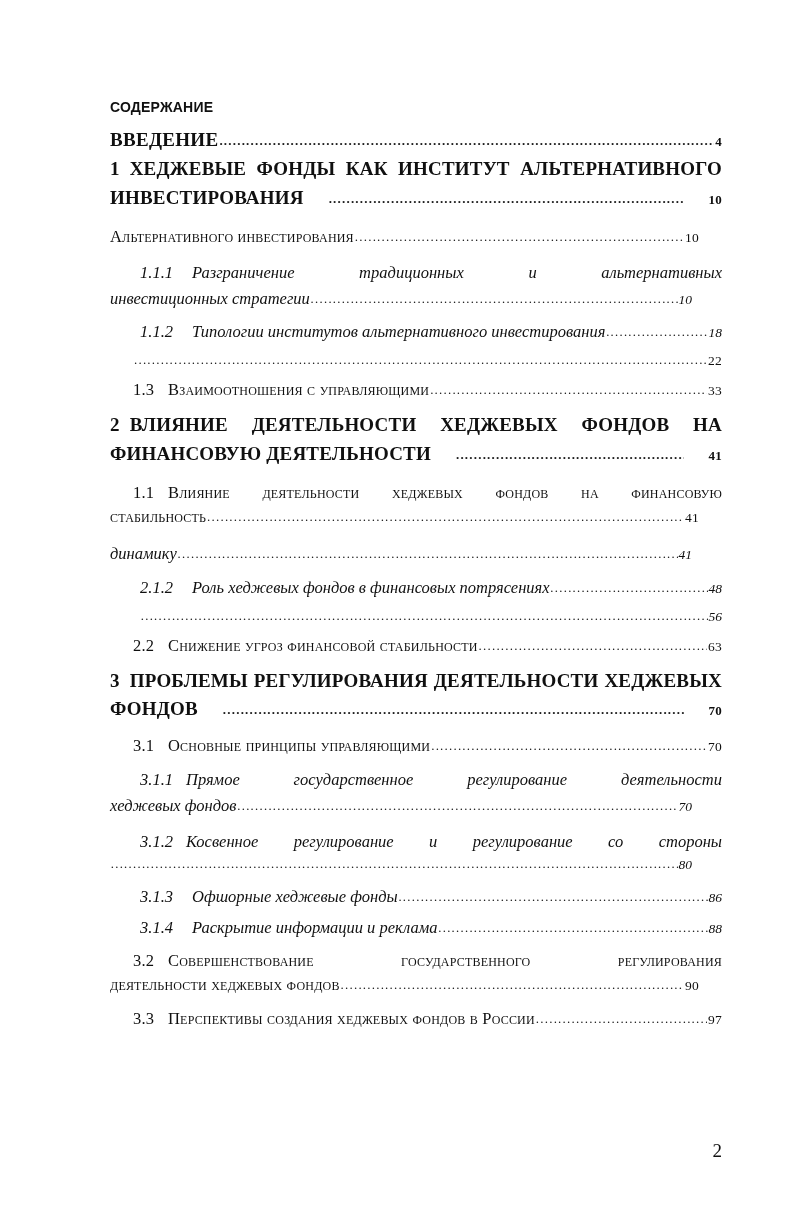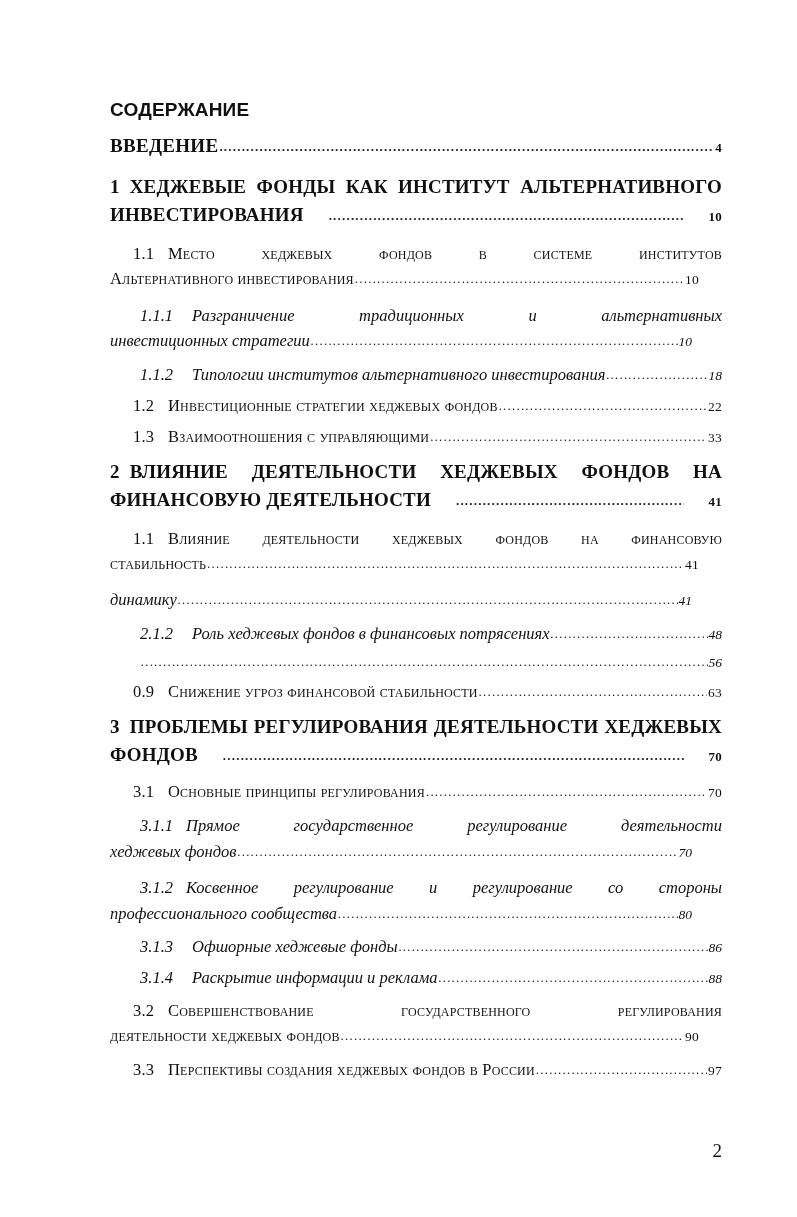--- a/index.html
+++ b/index.html
@@ -22,30 +22,30 @@
     width: 797px;
     height: 1217px;
     box-sizing: border-box;
     padding: 100px 75px 40px 110px;
   }
 
   
   .toc-title {
     font-family: "Liberation Sans", "DejaVu Sans", sans-serif;
     font-weight: bold;
-    font-size: 19px;
+    font-size: 14px;
     letter-spacing: 0.2px;
     margin: 0 0 14px 0;
     line-height: 1.1;
   }
 
   
   .entry {
     position: relative;
-    margin-bottom: 16px;
+    margin-bottom: 4px;
   }
 
   
   .leadrow {
     display: flex;
     align-items: baseline;
     width: 100%;
   }
   .leadrow .lbl { flex: 0 0 auto; white-space: pre; }
   .leadrow .dots {
@@ -162,23 +162,20 @@
       <span class="num">1</span><span>ХЕДЖЕВЫЕ ФОНДЫ КАК ИНСТИТУТ АЛЬТЕРНАТИВНОГО</span>
     </div>
     <div class="leadrow last">
       <span class="lbl">ИНВЕСТИРОВАНИЯ</span>
       <span class="dots">...............................................................................................................................................................</span>
       <span class="pg">10</span>
     </div>
   </div>
 
   <div class="entry lv2">
-    <div class="just">
-      <span class="numcol">1.1</span><span>Место хеджевых фондов в системе институтов</span>
-    </div>
     <div class="leadrow wrap">
       <span class="lbl">Альтернативного инвестирования</span>
       <span class="dots">...............................................................................................................................................................</span>
       <span class="pg">10</span>
     </div>
   </div>
 
   <div class="entry lv3">
     <div class="just">
       <span class="numcol">1.1.1</span><span>Разграничение традиционных и альтернативных</span>
@@ -193,21 +190,20 @@
   <div class="entry lv3">
     <div class="leadrow">
       <span class="lbl"><span class="numcol">1.1.2</span><span>Типологии институтов альтернативного инвестирования</span></span>
       <span class="dots">...............................................................................................................................................................</span>
       <span class="pg">18</span>
     </div>
   </div>
 
   <div class="entry lv2">
     <div class="leadrow">
-      <span class="lbl"><span class="numcol">1.2</span><span>Инвестиционные стратегии хеджевых фондов</span></span>
       <span class="dots">...............................................................................................................................................................</span>
       <span class="pg">22</span>
     </div>
   </div>
 
   <div class="entry lv2">
     <div class="leadrow">
       <span class="lbl"><span class="numcol">1.3</span><span>Взаимоотношения с управляющими</span></span>
       <span class="dots">...............................................................................................................................................................</span>
       <span class="pg">33</span>
@@ -254,40 +250,40 @@
 
   <div class="entry lv3">
     <div class="leadrow">
       <span class="dots">...............................................................................................................................................................</span>
       <span class="pg">56</span>
     </div>
   </div>
 
   <div class="entry lv2">
     <div class="leadrow">
-      <span class="lbl"><span class="numcol">0.9</span><span>Снижение угроз финансовой стабильности</span></span>
+      <span class="lbl"><span class="numcol">2.2</span><span>Снижение угроз финансовой стабильности</span></span>
       <span class="dots">...............................................................................................................................................................</span>
       <span class="pg">63</span>
     </div>
   </div>
 
   <div class="entry lv1">
     <div class="just">
       <span class="num">3</span><span>ПРОБЛЕМЫ РЕГУЛИРОВАНИЯ ДЕЯТЕЛЬНОСТИ ХЕДЖЕВЫХ</span>
     </div>
     <div class="leadrow last">
       <span class="lbl">ФОНДОВ</span>
       <span class="dots">...............................................................................................................................................................</span>
       <span class="pg">70</span>
     </div>
   </div>
 
   <div class="entry lv2">
     <div class="leadrow">
-      <span class="lbl"><span class="numcol">3.1</span><span>Основные принципы регулирования</span></span>
+      <span class="lbl"><span class="numcol">3.1</span><span>Основные принципы управляющими</span></span>
       <span class="dots">...............................................................................................................................................................</span>
       <span class="pg">70</span>
     </div>
   </div>
 
   <div class="entry lv3">
     <div class="just">
       <span class="numcol tight">3.1.1</span><span>Прямое государственное регулирование деятельности</span>
     </div>
     <div class="leadrow wrap">
@@ -295,21 +291,20 @@
       <span class="dots">...............................................................................................................................................................</span>
       <span class="pg">70</span>
     </div>
   </div>
 
   <div class="entry lv3">
     <div class="just">
       <span class="numcol tight">3.1.2</span><span>Косвенное регулирование и регулирование со стороны</span>
     </div>
     <div class="leadrow wrap">
-      <span class="lbl">профессионального сообщества</span>
       <span class="dots">...............................................................................................................................................................</span>
       <span class="pg">80</span>
     </div>
   </div>
 
   <div class="entry lv3">
     <div class="leadrow">
       <span class="lbl"><span class="numcol">3.1.3</span><span>Офшорные хеджевые фонды</span></span>
       <span class="dots">...............................................................................................................................................................</span>
       <span class="pg">86</span>

